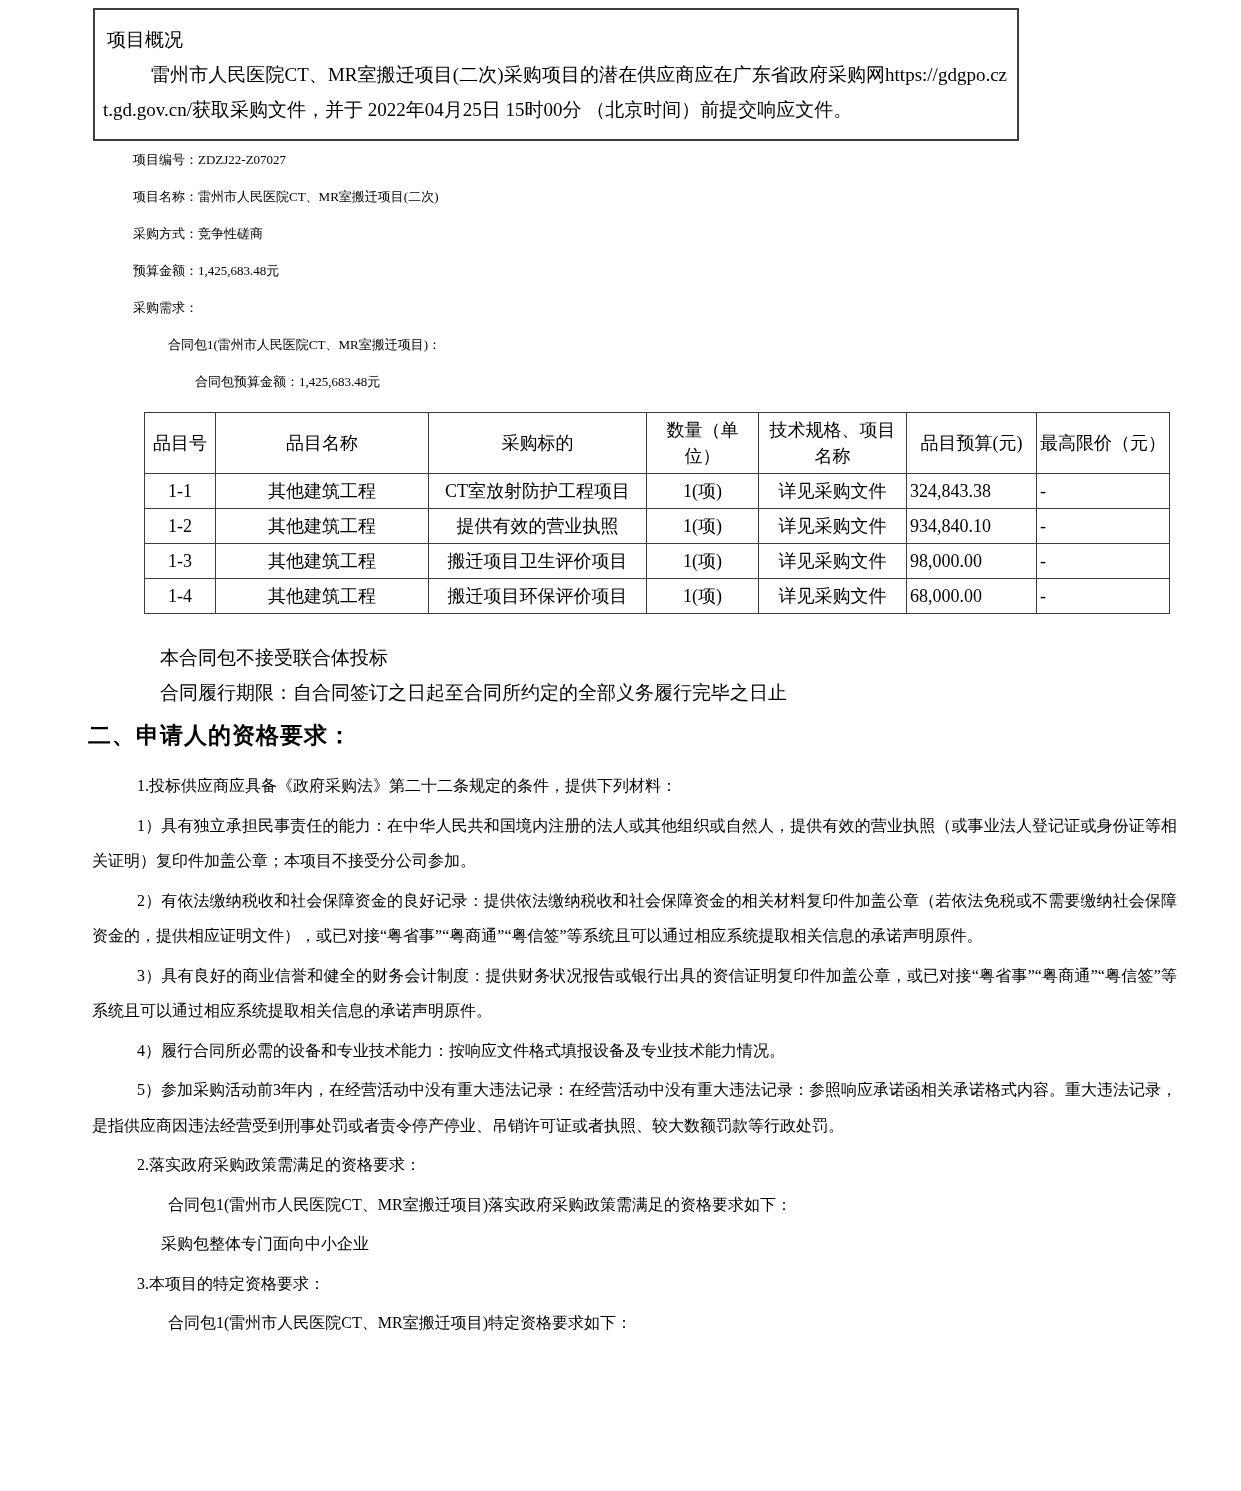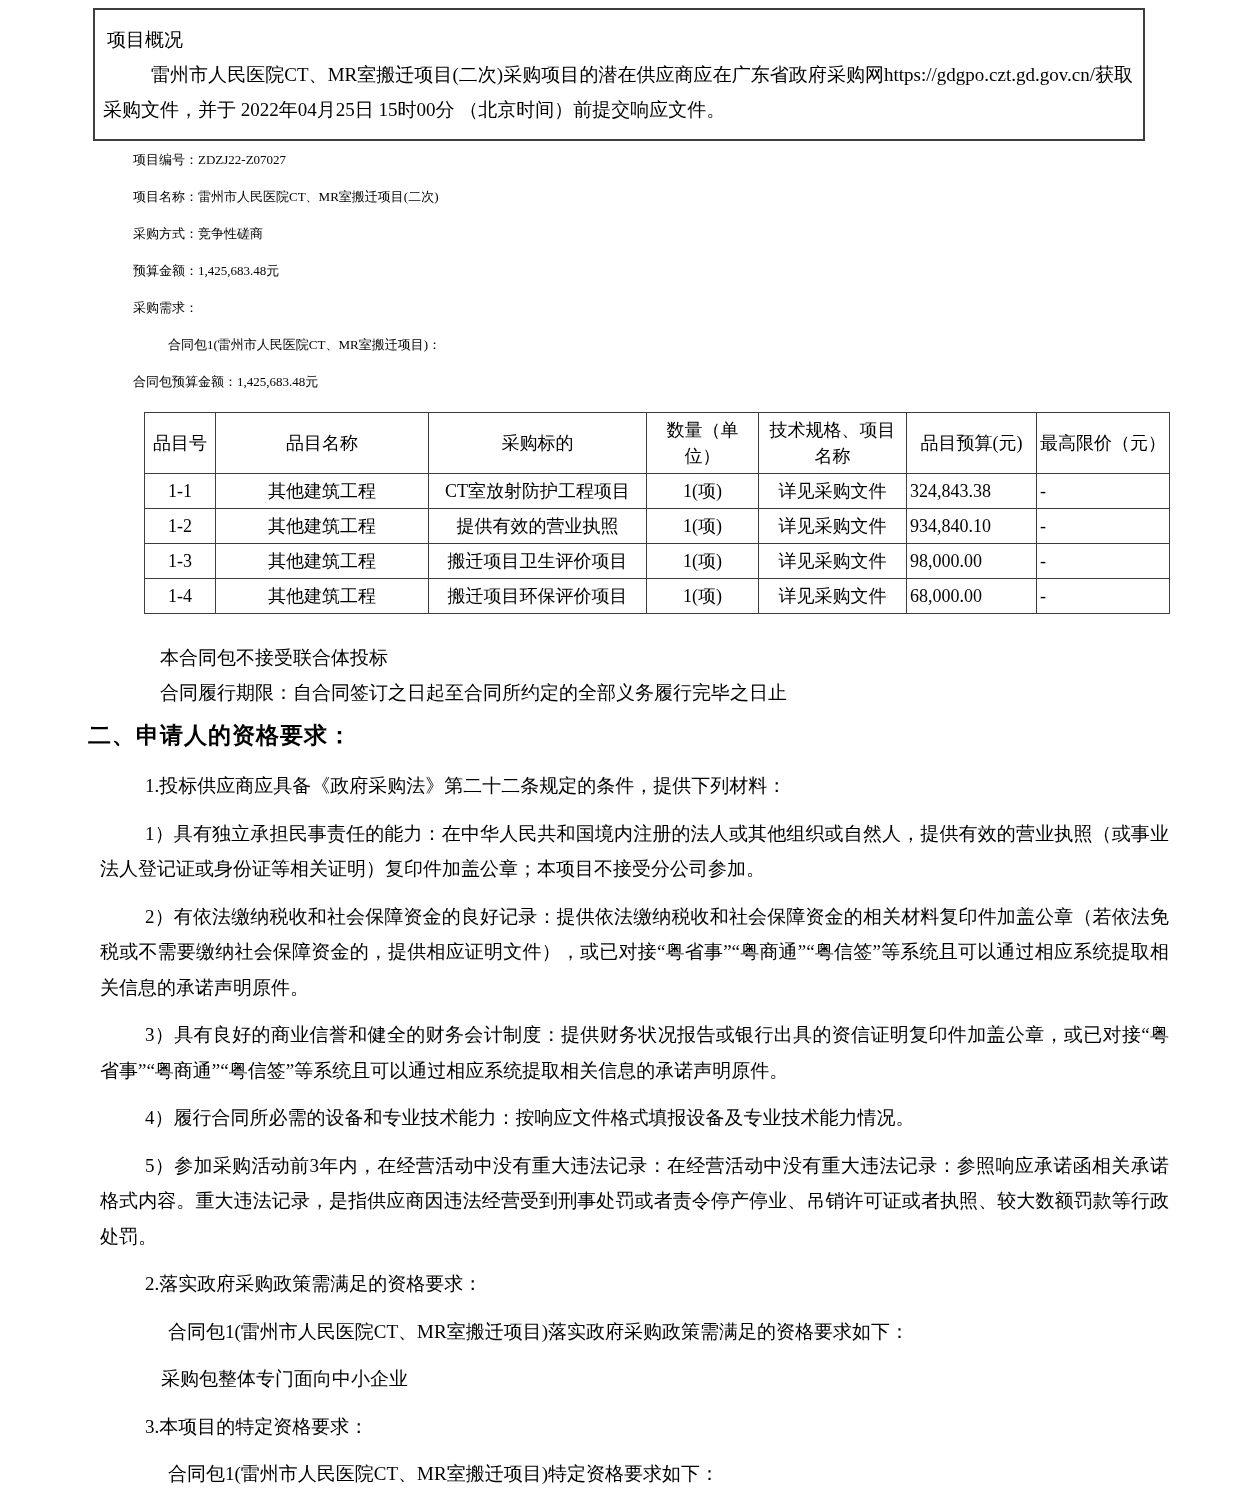--- a/index.html
+++ b/index.html
@@ -12,21 +12,21 @@
   }
   .page{
     box-sizing:border-box;
     width:1241px;height:1491px;
     padding:8px 60px 0 88px;
   }
   
   .overview-box{
     box-sizing:border-box;
     margin-left:5px;
-    width:1052px;
+    width:926px;
     border:2px solid #3d3d3d;
     padding:12px 10px 12px 8px;
   }
   .box-title{
     margin:0;
     font-size:19px;
     line-height:35px;
     padding-left:4px;
   }
   .box-para{
@@ -49,21 +49,21 @@
   .h1{margin-top:26px;margin-bottom:12px;}
   .h2{margin-top:10px;margin-bottom:18px;}
   
   .field-line{
     margin:0 0 0 45px;
     font-size:13px;
     line-height:37px;
     white-space:nowrap;
   }
   .pkg-title{margin-left:80px;}
-  .pkg-budget{margin-left:45px;}
+  .pkg-budget{margin-left:107px;}
   
   table.items{
     border-collapse:collapse;
     margin:12px 0 0 56px;
     width:1025px;
     table-layout:fixed;
     font-size:18px;
   }
   table.items th,table.items td{
     border:1px solid #3d3d3d;
@@ -83,22 +83,22 @@
   .note-line{
     margin:0 0 0 72px;
     font-size:19px;
     line-height:35px;
     white-space:nowrap;
     font-family:Liberation Serif, serif;
   }
   .notes{margin-top:26px;}
   
   .para{
-    margin:12px;
-    font-size:19px;
+    margin:4px;
+    font-size:16px;
     line-height:35.5px;
     text-align:justify;
     word-break:break-all;
   }
   .para.indent{text-indent:45px;}
   .para.sub{margin-left:80px;text-indent:0;}
   .para.sub2{margin-left:73px;text-indent:0;}
 </style>
 </head>
 <body>

